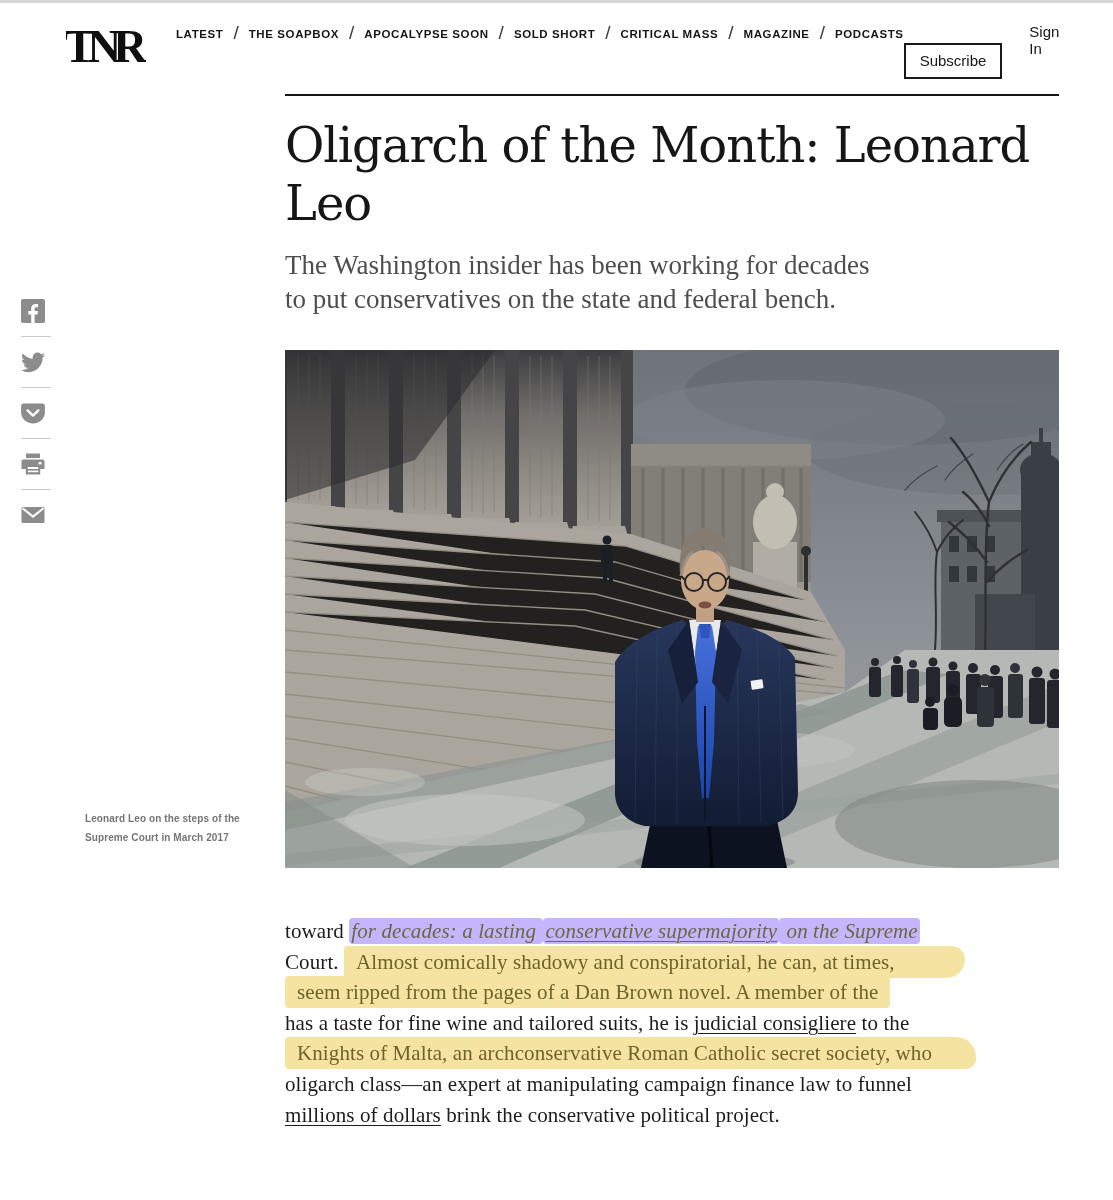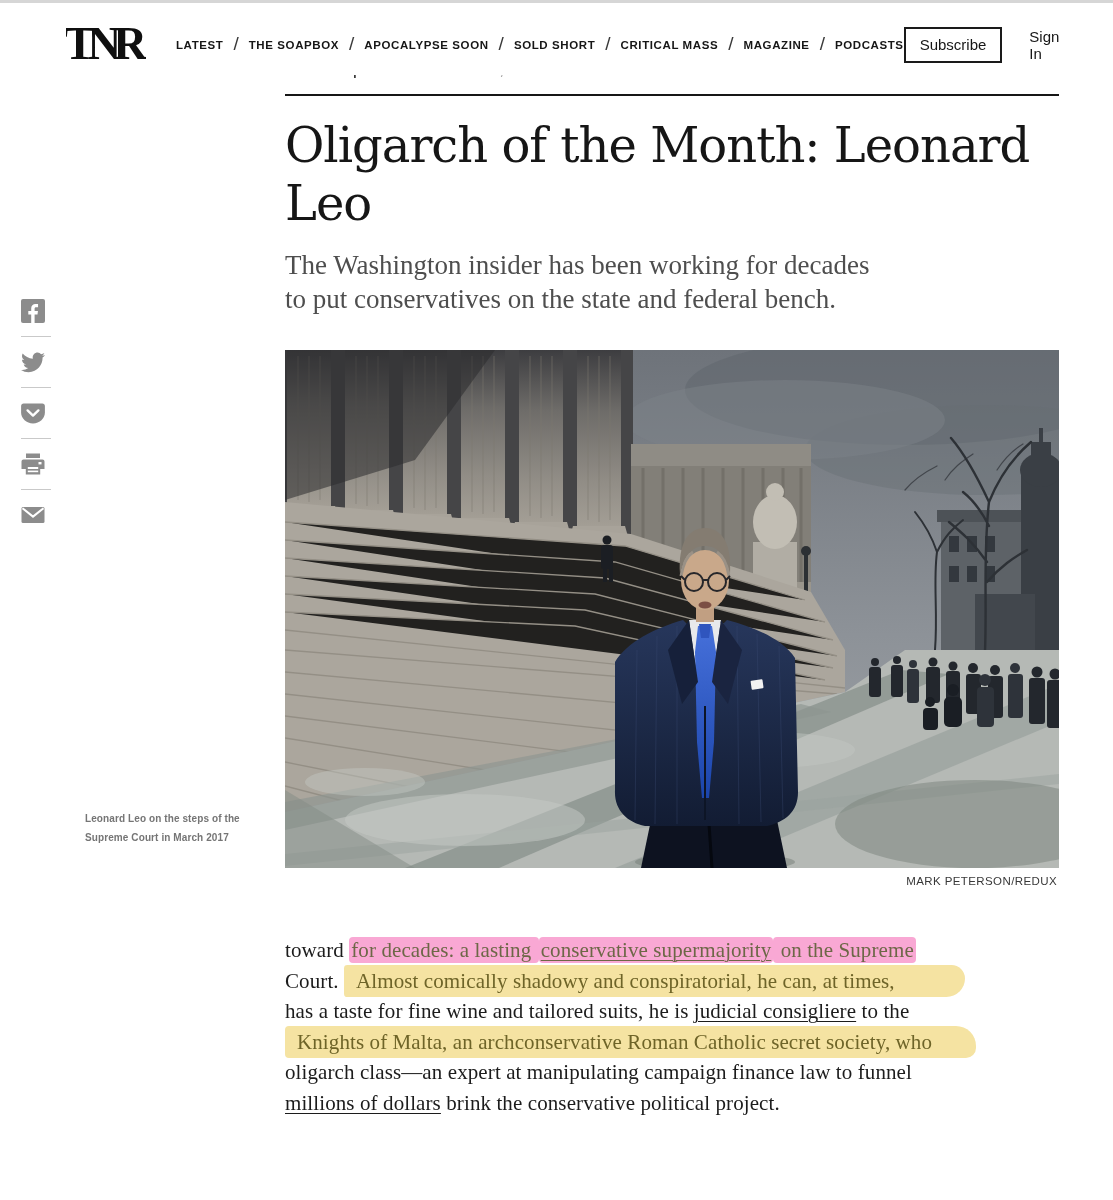--- a/index.html
+++ b/index.html
@@ -4,32 +4,32 @@
 <style>
   * { margin:0; padding:0; box-sizing:border-box; }
   html,body { background:#fff; }
   .page {
     position:relative; width:1113px; height:1200px; margin:0 auto;
     background:#fff; overflow:hidden; border-top:3px solid #d6d6d6;
     font-family:"Liberation Sans","DejaVu Sans",sans-serif; color:#1b1b1b;
   }
   
   .hdr {
-    position:absolute; top:12px; left:0; width:1113px; height:60px;
-    background:#fff; display:flex; align-items:center; padding:0 58px 0 44px; z-index:10;
+    position:absolute; top:20px; left:0; width:1113px; height:60px;
+    background:#fff; display:flex; align-items:flex-start; padding:0 58px 0 44px; z-index:10;
   }
   .hamburger { width:34px; height:21px; display:flex; flex-direction:column; justify-content:space-between;
     background:none; border:none; cursor:pointer; }
   .hamburger span { display:block; height:3px; background:#161616; border-radius:1px; }
   .logo { margin-left:22px; display:block; text-decoration:none; }
   .nav { margin-left:30px; display:flex; align-items:center; white-space:nowrap; }
   .navitem { font-size:11.5px; font-weight:700; letter-spacing:.6px; color:#161616; text-decoration:none; }
   .nsep { font-size:19px; font-weight:400; color:#3a3a3a; margin:0 10px; transform:translateY(-1px); }
   .subscribe { margin-left:auto; border:2px solid #1a1a1a; background:#fff; color:#161616;
-    font-family:inherit; font-size:15px; padding:7px 14px 8px; cursor:pointer; }
+    font-family:inherit; font-size:15px; padding:7px 14px 8px; cursor:pointer;margin-top:20px; }
   .signin { margin-left:27px; font-size:15px; color:#161616; text-decoration:none; }
   
   .rail { position:absolute; left:21px; top:296px; width:34px; display:flex; flex-direction:column; align-items:flex-start; }
   .sicon { display:block; width:24px; height:24px; cursor:pointer; }
   .sicon svg { display:block; }
   .sdiv { width:30px; height:1px; background:#c9c9c9; margin:13px 0; }
   
   .col { position:absolute; left:285px; top:63px; width:772px; }
   .byline-clip { height:19px; overflow:hidden; }
   .byline { font-size:17px; line-height:24px; margin-top:-8px; white-space:nowrap; }
@@ -45,21 +45,21 @@
   h2 .shline { display:block; white-space:nowrap; }
   figure { margin-top:34px; width:774px; height:518px; }
   figure svg { display:block; }
   .credit { margin-top:7px; text-align:right; font-size:11.5px; letter-spacing:.4px; color:#383838; }
   
   .body { margin-top:48px; font-family:"Liberation Serif","DejaVu Serif",serif;
           font-size:21px; color:#1c1c1c; letter-spacing:.1px; }
   .bline { line-height:30.6px; white-space:nowrap; }
   .seg { }
   .blink { color:inherit; text-decoration:underline; text-underline-offset:3px; text-decoration-thickness:1px; cursor:pointer; }
-  .hl-light { background:#f9a8d4; color:#6d6747; padding:1px 2px; border-radius:4px; }
+  .hl-light { background:#c4b5fd; color:#6d6747; padding:1px 2px; border-radius:4px;font-style:italic; }
   .hl-strong { background:#f5e3a2; color:#6e6428; padding:4px 12px; border-radius:4px; }
   .hl-tail { padding-right:70px; border-top-right-radius:16px; border-bottom-right-radius:22px; }
   .hl-tail-sm { padding-right:44px; border-top-right-radius:20px; border-bottom-right-radius:10px; }
   
   .caption { position:absolute; left:85px; top:806px; width:182px;
     font-size:10px; line-height:19px; font-weight:700; color:#757575; letter-spacing:.1px; }
 </style>
 </head>
 <body>
 
@@ -353,25 +353,25 @@
           <g stroke="#26262a" stroke-width="2" fill="none">
             <circle cx="409" cy="232" r="9"></circle>
             <circle cx="432" cy="232" r="9"></circle>
             <path d="M418 230 L423 230 M400 230 L396 226 M441 230 L445 226"></path>
           </g>
           <ellipse cx="420" cy="255" rx="6.5" ry="3.5" fill="#7c4f44"></ellipse>
         </g>
       </svg>
     </figure>
 
-    <div class="credit">MARK PETERSON/REDUX</div>
 
     <div class="body">
       <div class="bline"><span class="seg">toward </span><span class="seg hl-light">for decades: a lasting </span><a href="#" class="seg hl-light blink">conservative supermajority</a><span class="seg hl-light"> on the Supreme</span></div>
       <div class="bline"><span class="seg">Court. </span><span class="seg hl-strong hl-tail">Almost comically shadowy and conspiratorial, he can, at times,</span></div>
+      <div class="bline"><span class="seg hl-strong">seem ripped from the pages of a Dan Brown novel. A member of the</span></div>
       <div class="bline"><span class="seg">has a taste for fine wine and tailored suits, he is </span><a href="#" class="seg blink">judicial consigliere</a><span class="seg"> to the</span></div>
       <div class="bline"><span class="seg hl-strong hl-tail-sm">Knights of Malta, an archconservative Roman Catholic secret society, who</span></div>
       <div class="bline"><span class="seg">oligarch class—an expert at manipulating campaign finance law to funnel</span></div>
       <div class="bline"><a href="#" class="seg blink">millions of dollars</a><span class="seg"> brink the conservative political project.</span></div>
     </div>
 
   </main>
 </div>
 
 </body></html>

